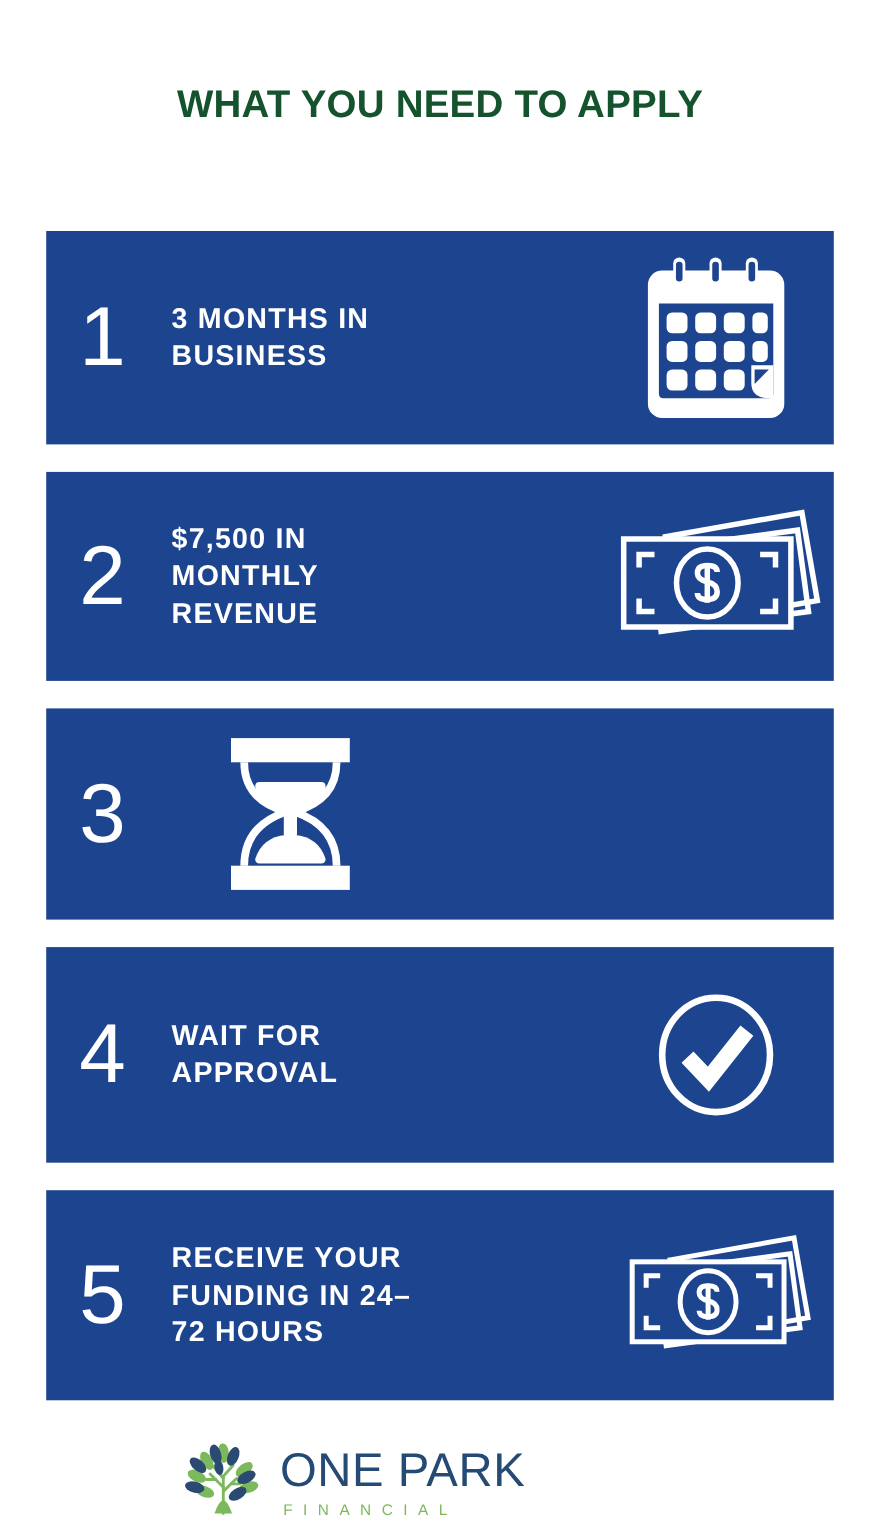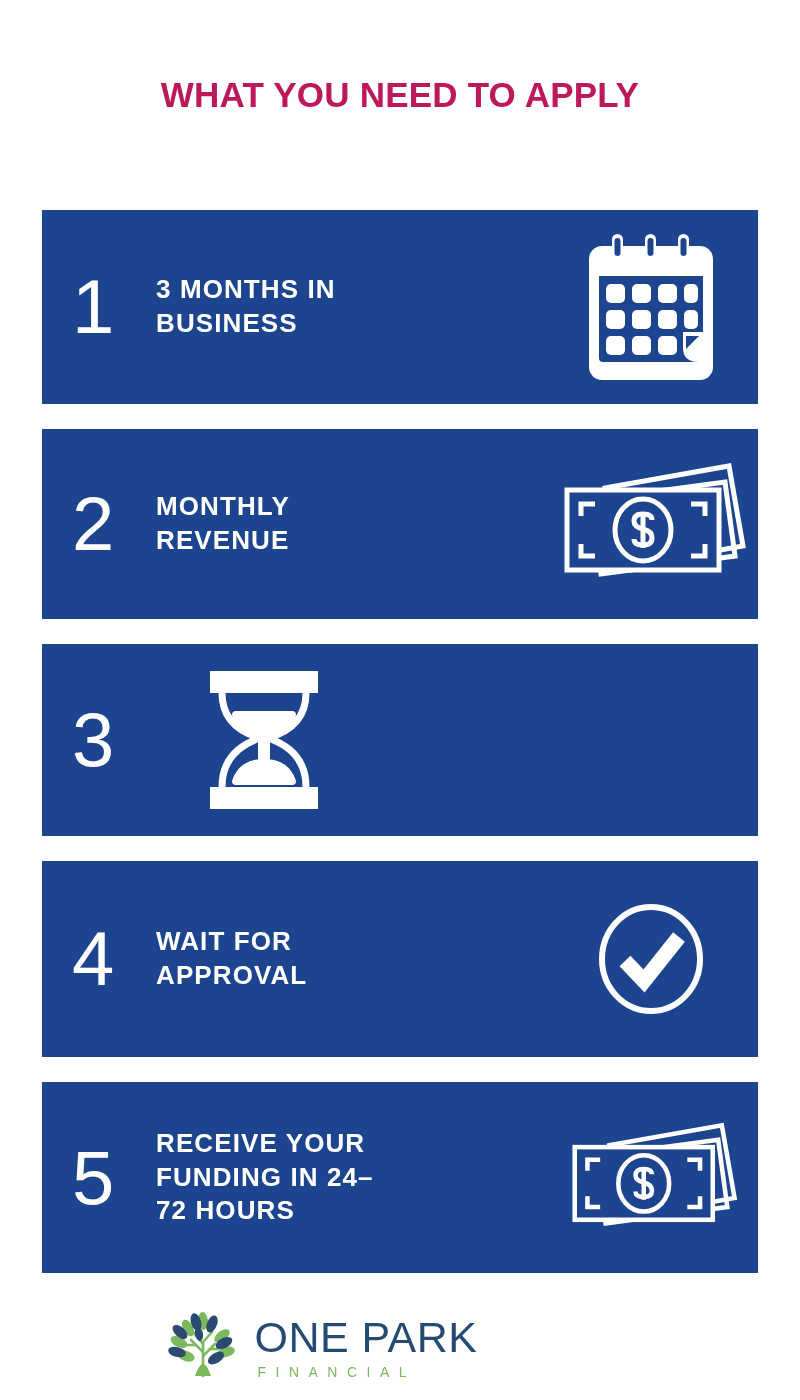--- a/index.html
+++ b/index.html
@@ -20,21 +20,21 @@
     background: #ffffff;
   }
 
   
   .headline {
     position: absolute;
     left: 0;
     top: 74px;
     width: 800px;
     text-align: center;
-    color: #be185d;
+    color: #14532d;
     font-weight: 700;
     font-size: 35px;
     line-height: 1.18;
     letter-spacing: 0.2px;
     text-transform: uppercase;
     font-stretch: condensed;
   }
   .headline .hl-line { display: block; white-space: nowrap; }
 
   
@@ -177,20 +177,21 @@
 
           <path d="M96 100 H116 V130 H112 Q96 130 96 116 Z" fill="#ffffff"></path>
           <path d="M99 104 L112 104 L99 117 Z" fill="#1d458f"></path>
         </svg>
       </div>
     </div>
 
     <div class="card h-190">
       <div class="card-num">2</div>
       <div class="card-text">
+        <span class="tl">$7,500 IN</span>
         <span class="tl">MONTHLY</span>
         <span class="tl">REVENUE</span>
       </div>
       <div class="card-icon">
         <svg width="196" height="140" viewBox="0 0 196 140" aria-hidden="true">
           <g fill="none" stroke="#ffffff" stroke-width="5" stroke-linejoin="miter">
 
             <path d="M52 34 L176 12 L190 92 L66 114 Z"></path>
 
             <path d="M38 46 L172 28 L182 102 L48 120 Z"></path>

